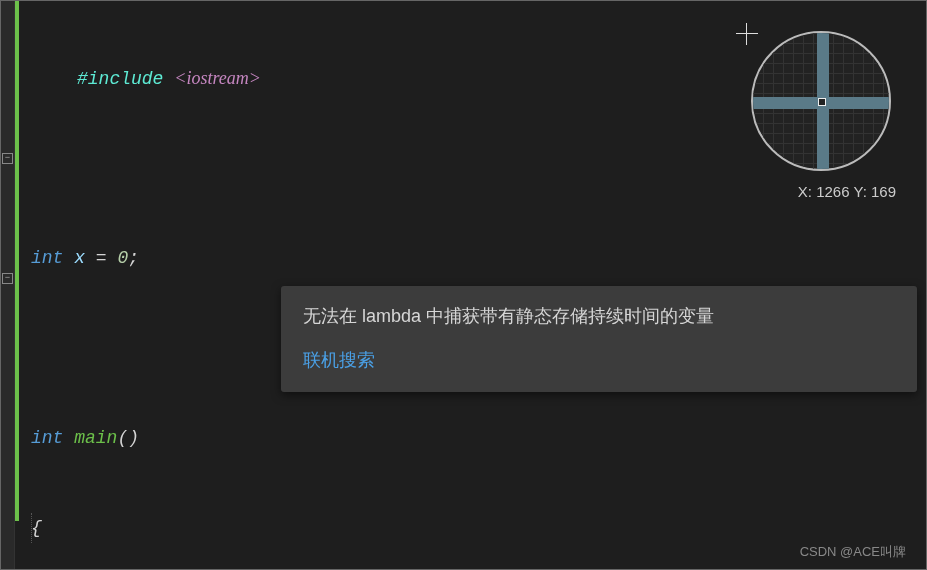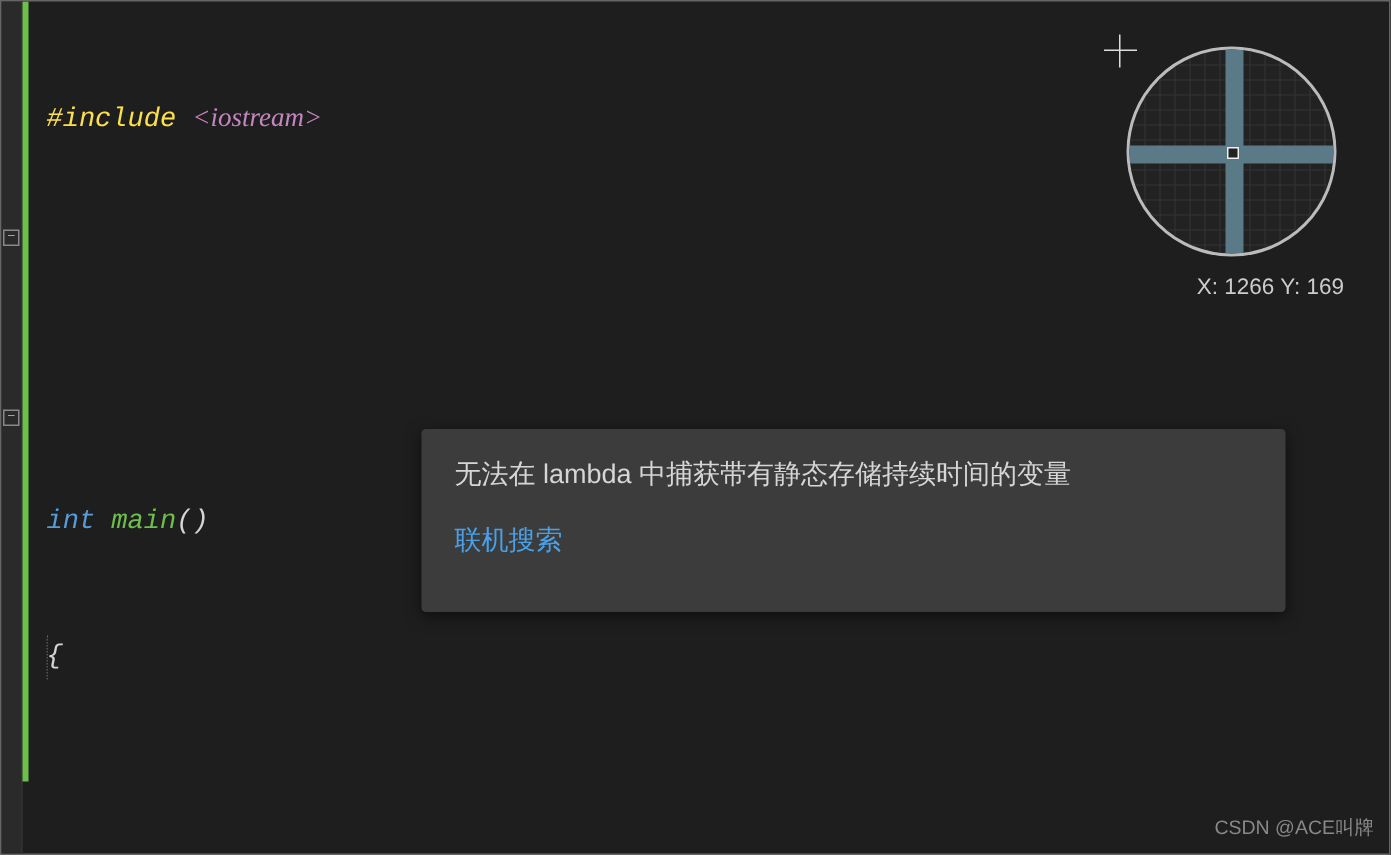--- a/index.html
+++ b/index.html
@@ -47,35 +47,35 @@
     white-space: pre;
   }
   .code-line { height: 30px; position: relative; white-space: pre; }
   .indent-guide {
     position: absolute;
     top: 0; bottom: 0;
     width: 1px;
     border-left: 1px dotted #555;
   }
   .type { color: #569cd6; }
-  .inc { color: #fde047; }
+  .inc { color: #5eead4; margin-left: 46px; }
   .lib { color: #c586c0; font-family: Liberation Serif, serif; }
   .num { color: #b5cea8; }
   .var { color: #9cdcfe; }
   .fn { color: #6cc04a; font-style: italic; }
   .op { color: #d4d4d4; }
   .pun { color: #d4d4d4; }
   .tooltip {
     position: absolute;
     left: 280px; top: 285px;
-    width: 576px;
+    width: 636px;
     background: #3c3c3c;
     border-radius: 3px;
     box-shadow: 0 3px 10px rgba(0,0,0,0.5);
-    padding: 18px 22px 36px;
+    padding: 18px 22px 20px;
     font-style: normal;
     font-family: "Microsoft YaHei", sans-serif;
     font-size: 18px;
   }
   .tooltip-msg { color: #d6d6d6; margin-bottom: 20px; }
   .tooltip-link { color: #4aa0e6; cursor: pointer; }
   .crosshair-cursor {
     position: absolute;
     left: 735px; top: 22px;
     width: 22px; height: 22px;
@@ -119,39 +119,40 @@
     position: absolute;
     right: 30px; top: 182px;
     color: #ccc;
     font-style: normal;
     font-family: "Microsoft YaHei", sans-serif;
     font-size: 15px;
     margin-left: 45px;
   }
   .watermark {
     position: absolute;
-    right: 10px; bottom: 8px;
+    right: 20px; bottom: 8px;
     font-style: normal;
     color: #888;
     font-family: "Microsoft YaHei", sans-serif;
     font-size: 13px;
   }
 </style>
 </head>
 <body>
 
 <div class="gutter">
   <div class="fold-button" style="top:152px">−</div>
   <div class="fold-button" style="top:272px">−</div>
 </div>
 <div class="green-bar"></div>
 
 <div class="code-area">
   <div class="code-line"><span class="inc">#include</span><span class="pun"> </span><span class="lib">&lt;iostream&gt;</span></div>
   <div class="code-line"></div>
+  <div class="code-line"><span class="type">int</span><span class="pun"> </span><span class="var">x</span><span class="op"> = </span><span class="num">0</span><span class="pun">;</span></div>
   <div class="code-line"></div>
   <div class="code-line"><span class="type">int</span><span class="pun"> </span><span class="fn">main</span><span class="pun">(</span><span class="pun">)</span></div>
   <div class="code-line"><span class="indent-guide" style="left:0"></span><span class="pun">{</span></div>
   
   
   
   
   
   
   

